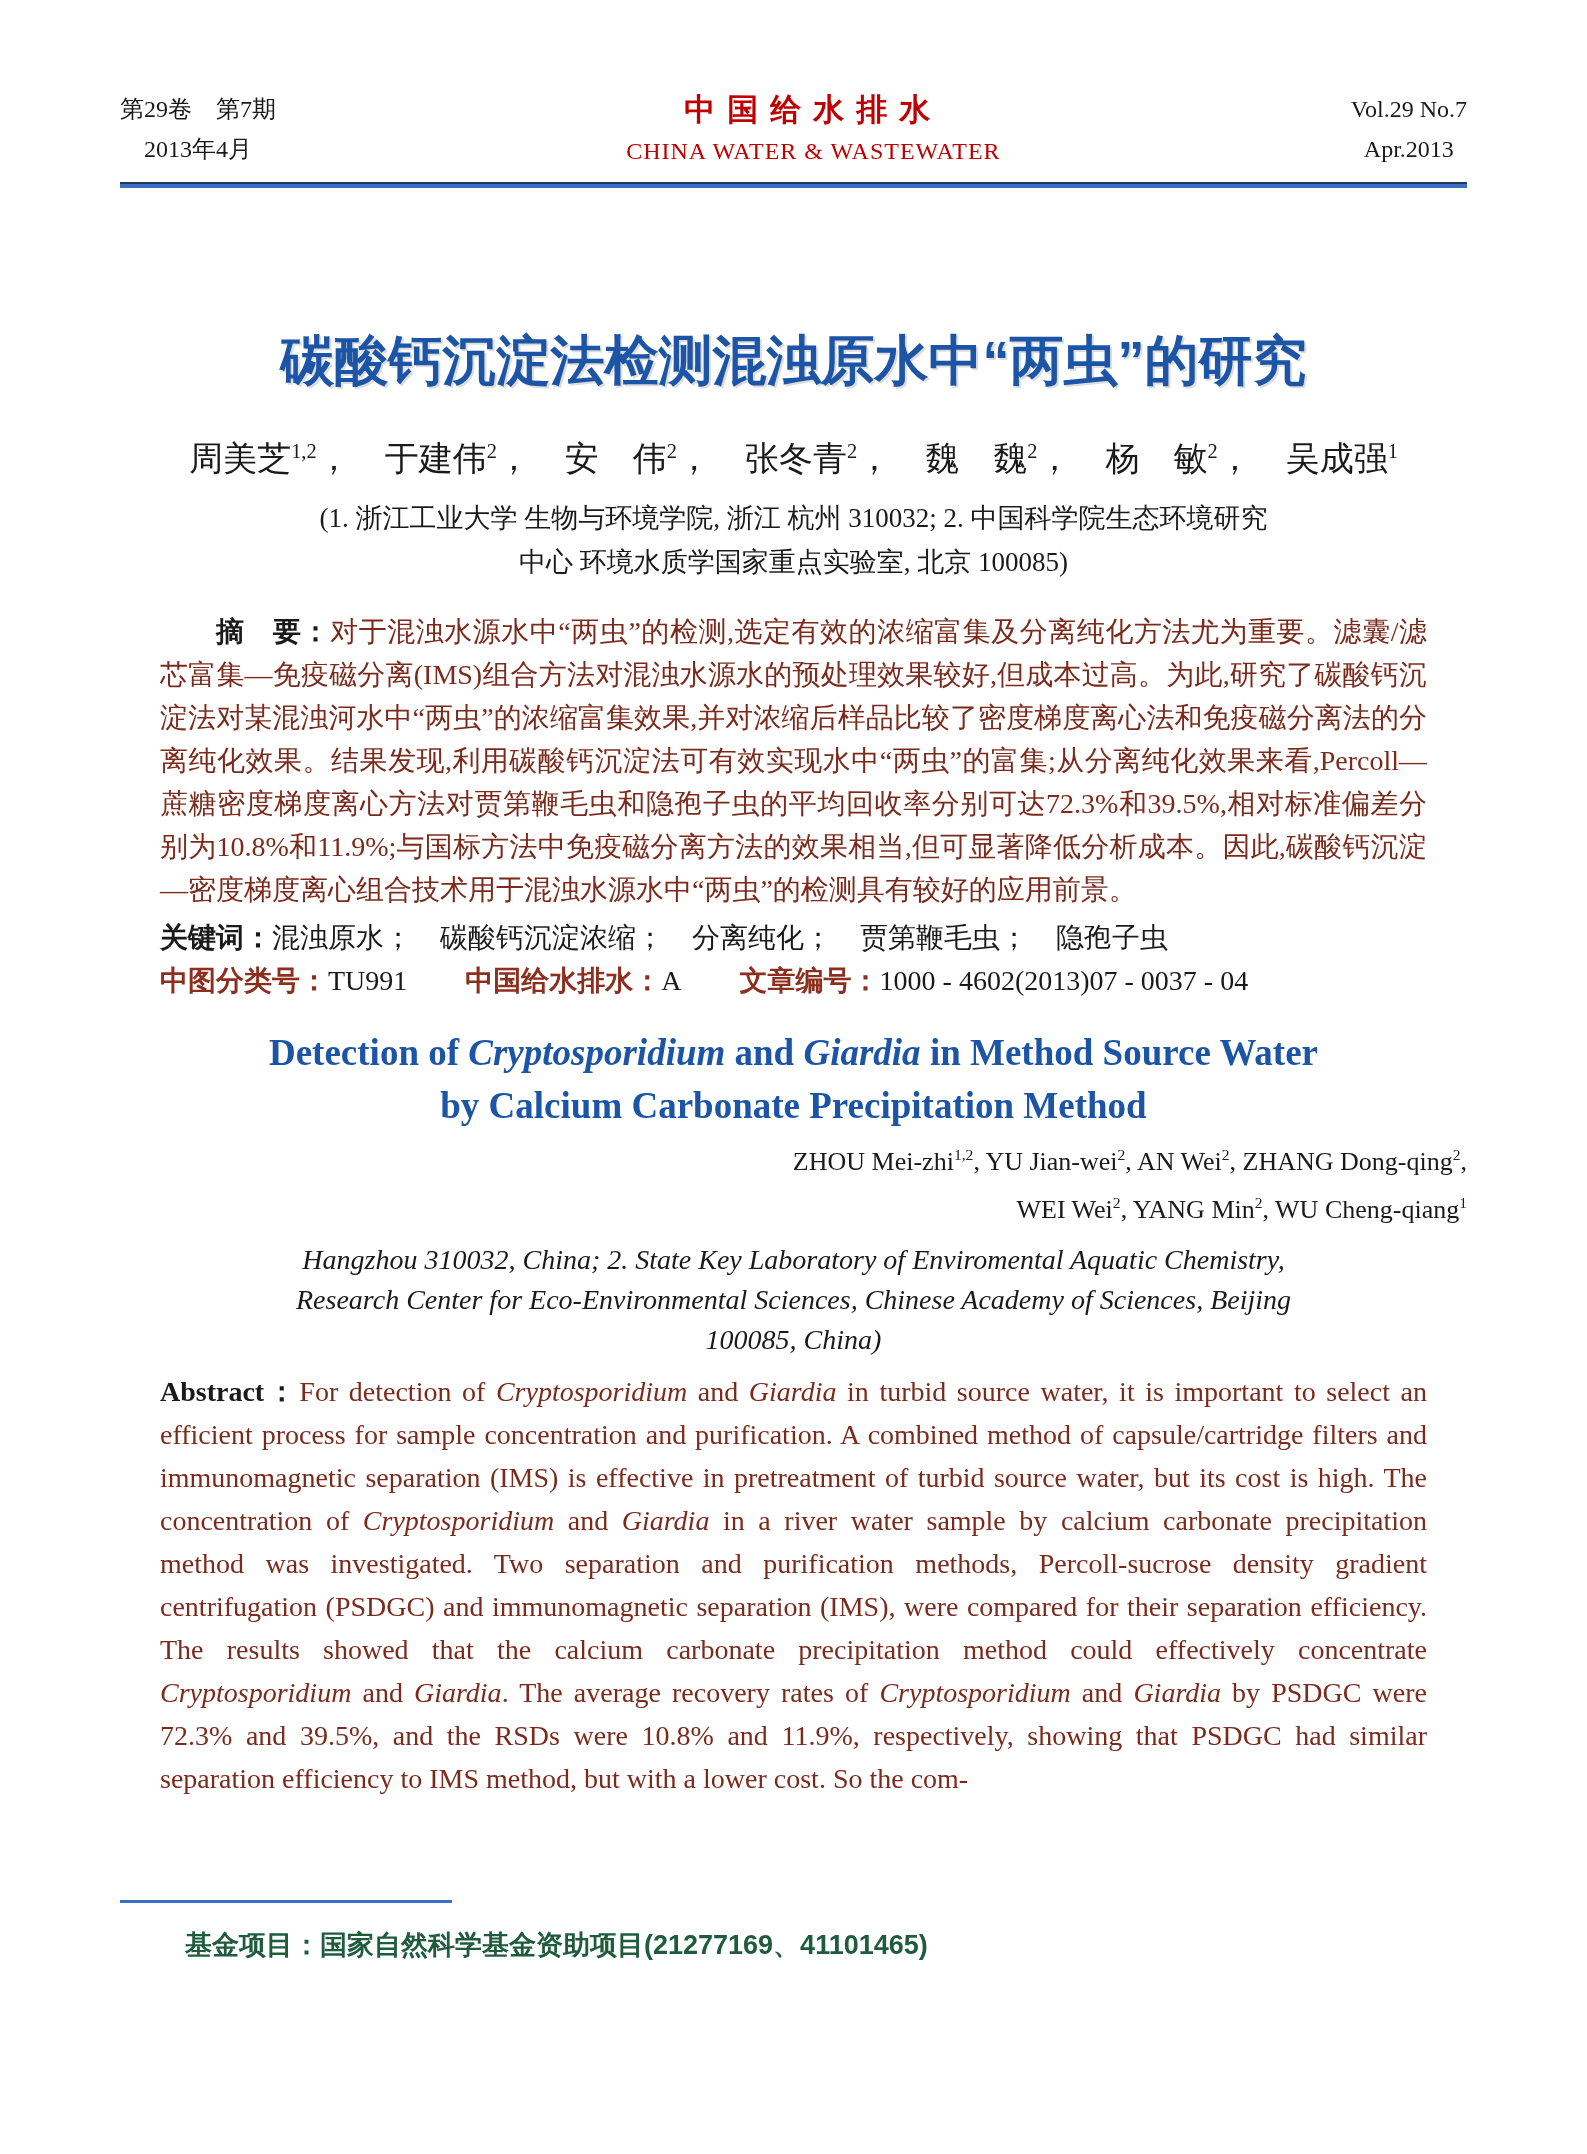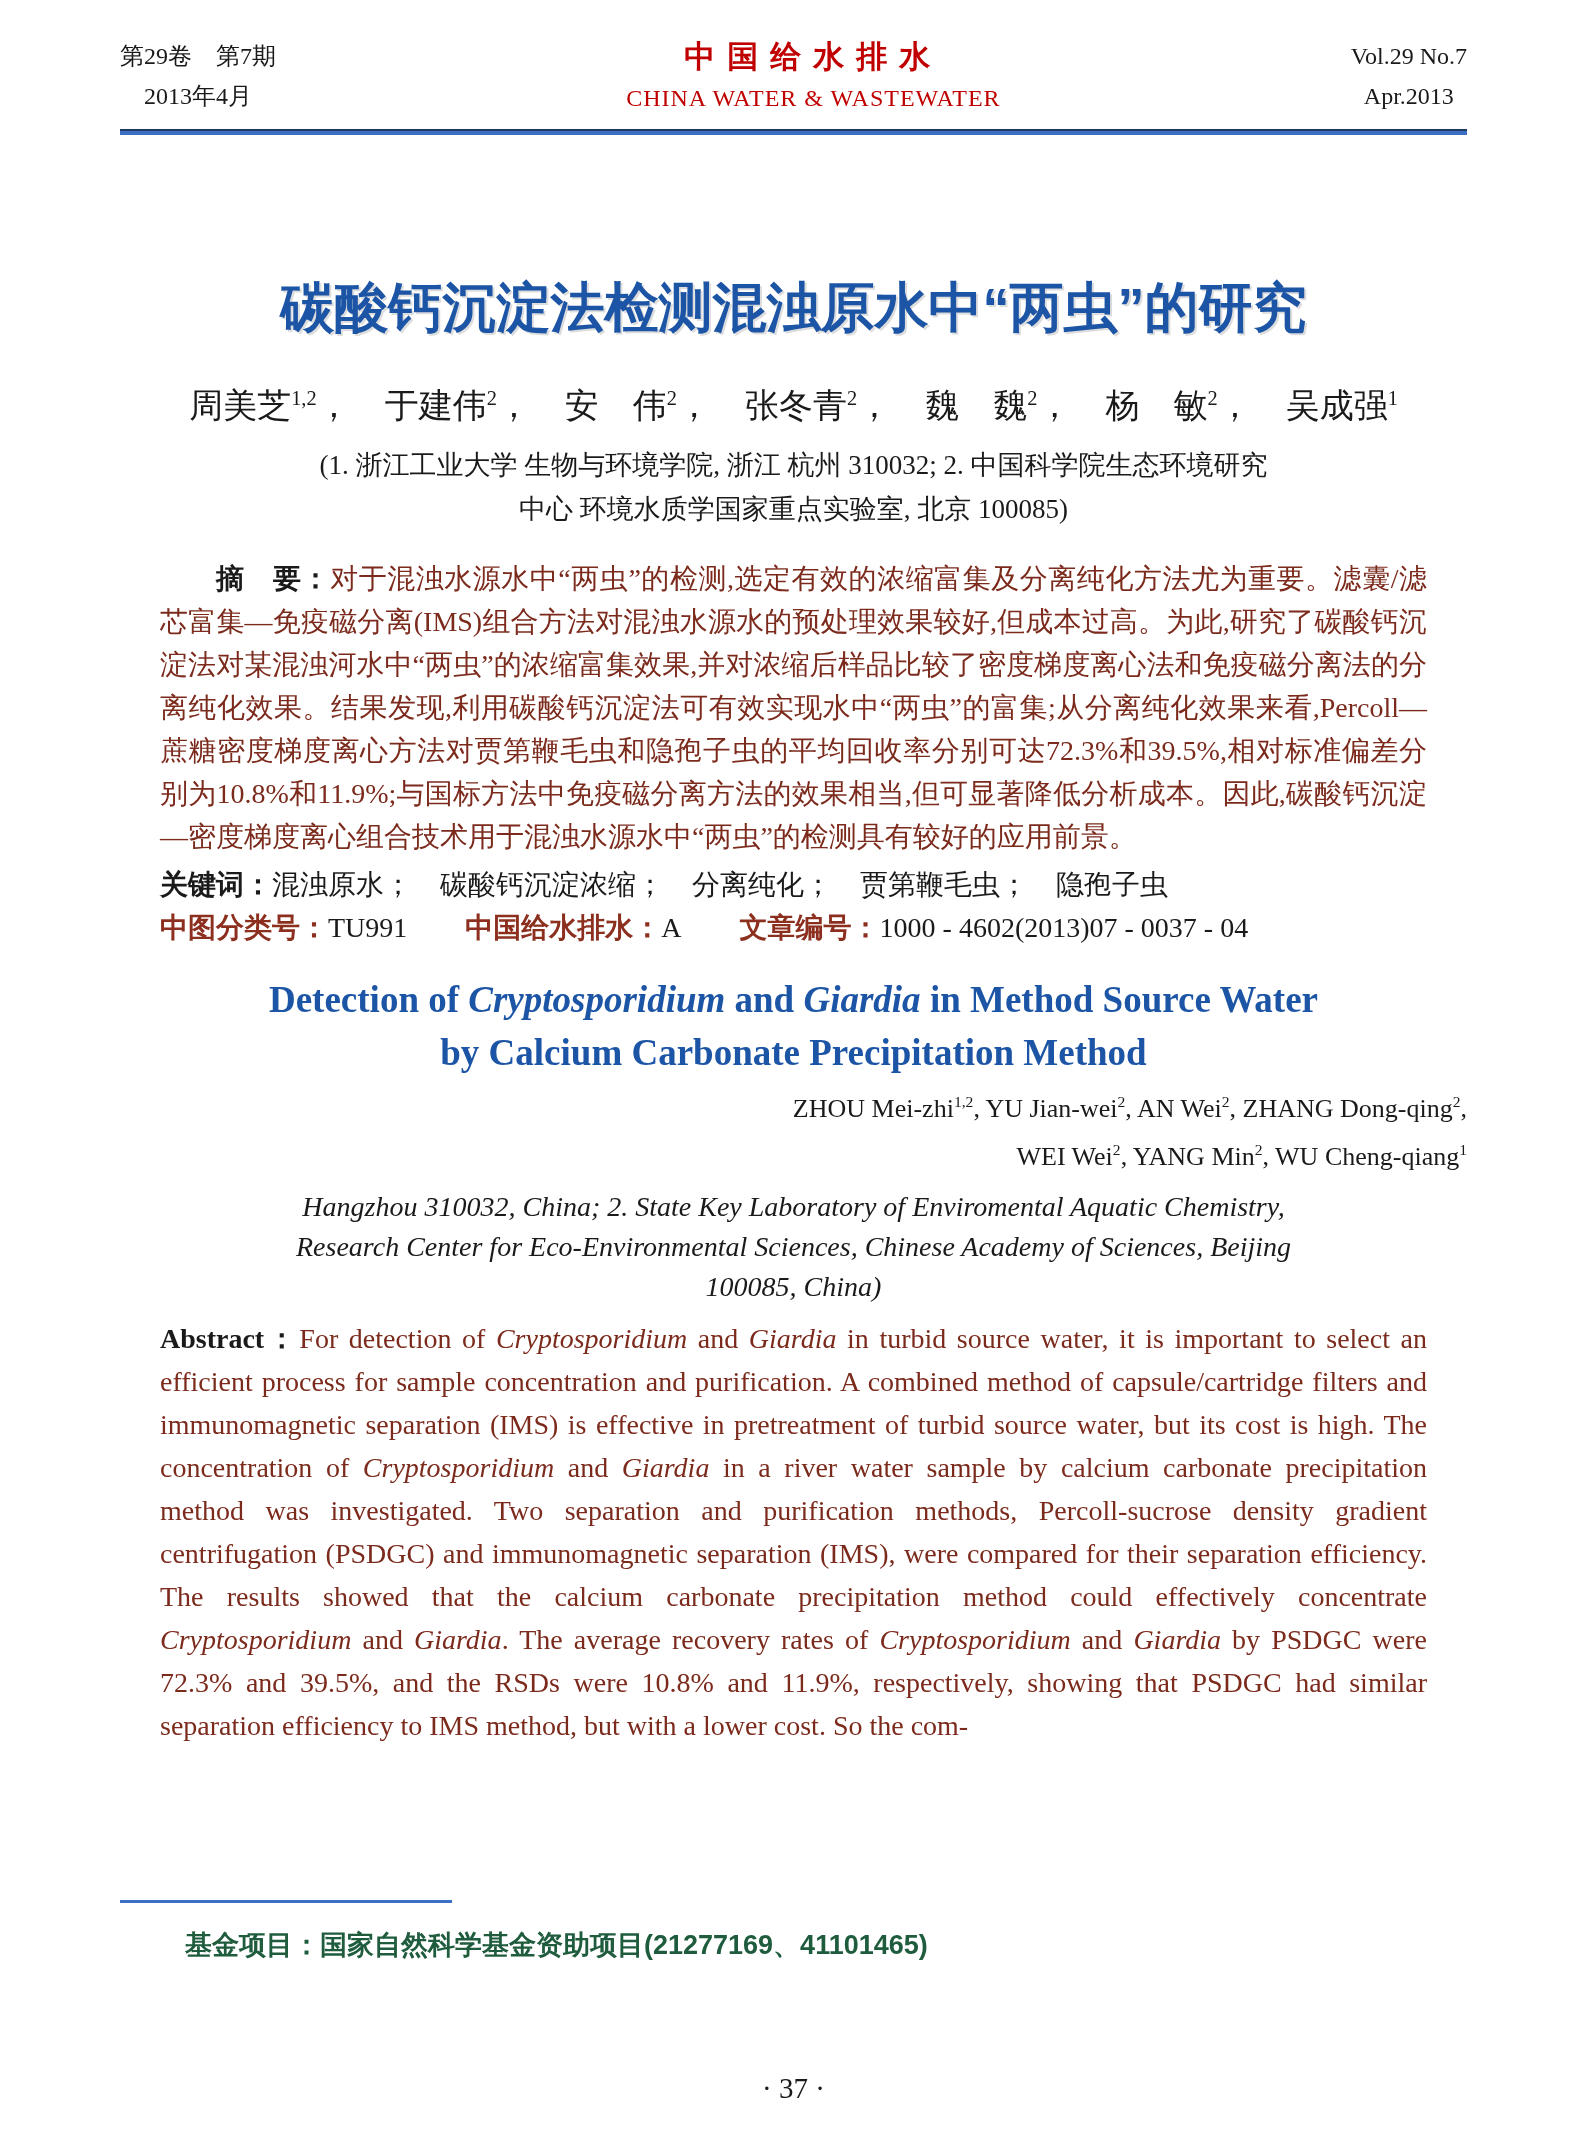--- a/index.html
+++ b/index.html
@@ -4,21 +4,21 @@
 <style>
   :root{
     --title_blue:#1d55a6; --header_red:#c00000; --rule_blue:#3a6fc4; --rule_dark:#1f3864;
     --abstract_maroon:#7b2a1c; --meta_label_red:#8c2f1f; --footnote_green:#1f5c3d; --text_black:#1a1a1a;
   }
   html,body{margin:0;padding:0;background:#ffffff;}
   .page{position:relative;width:1587px;height:2154px;margin:0 auto;background:#fff;
         box-sizing:border-box;padding:0 120px;overflow:hidden;
         font-family:"Liberation Serif","DejaVu Serif",serif;color:var(--text_black);}
   
-  .hdr{display:flex;justify-content:space-between;align-items:center;padding-top:35px;}
+  .hdr{display:flex;justify-content:space-between;align-items:center;padding-top:88px;}
   .hdr-col{font-size:24px;line-height:40px;text-align:center;}
   .journal-cn{color:var(--header_red);font-size:31px;font-weight:bold;letter-spacing:12px;line-height:44px;}
   .journal-en{color:var(--header_red);font-size:24px;font-weight:normal;line-height:38px;letter-spacing:1px;}
   .header-rule{margin-top:12px;height:4px;background:var(--rule_blue);border-top:2px solid var(--rule_dark);}
   
   .title-cn{margin:132px 0 0;text-align:center;font-size:54px;line-height:80px;font-weight:bold;
             color:var(--title_blue);font-family:"Liberation Sans","DejaVu Sans",sans-serif;
             text-shadow:2px 2px 0 rgba(120,120,120,.25);}
   .authors-cn{margin:34px 0 0;text-align:center;font-size:34px;line-height:50px;}
   .affil-cn{margin:12px 0 0;text-align:center;font-size:27px;line-height:44px;}
@@ -98,15 +98,14 @@
     <div><span>100085, </span><span class="seg-i">China</span><span>)</span></div>
   </div>
 
   <p class="en-abstract"><span class="en-abs-label">Abstract：</span><span><span>For detection of </span><span class="seg-i">Cryptosporidium</span><span> and </span><span class="seg-i">Giardia</span><span> in turbid source water, it is important to select an efficient process for sample concentration and purification. A combined method of capsule/cartridge filters and immunomagnetic separation (IMS) is effective in pretreatment of turbid source water, but its cost is high. The concentration of </span><span class="seg-i">Cryptosporidium</span><span> and </span><span class="seg-i">Giardia</span><span> in a river water sample by calcium carbonate precipitation method was investigated. Two separation and purification methods, Percoll-sucrose density gradient centrifugation (PSDGC) and immunomagnetic separation (IMS), were compared for their separation efficiency. The results showed that the calcium carbonate precipitation method could effectively concentrate </span><span class="seg-i">Cryptosporidium</span><span> and </span><span class="seg-i">Giardia</span><span>. The average recovery rates of </span><span class="seg-i">Cryptosporidium</span><span> and </span><span class="seg-i">Giardia</span><span> by PSDGC were 72.3% and 39.5%, and the RSDs were 10.8% and 11.9%, respectively, showing that PSDGC had similar separation efficiency to IMS method, but with a lower cost. So the com-</span></span></p>
 
   <div class="footnote">
     <div class="footnote-rule"></div>
     <div class="footnote-text"><span>基金项目：</span><span>国家自然科学基金资助项目(21277169、41101465)</span></div>
   </div>
 
-  <div class="page-num">· 37 ·</div>
 
 </div>
 
 </body></html>

